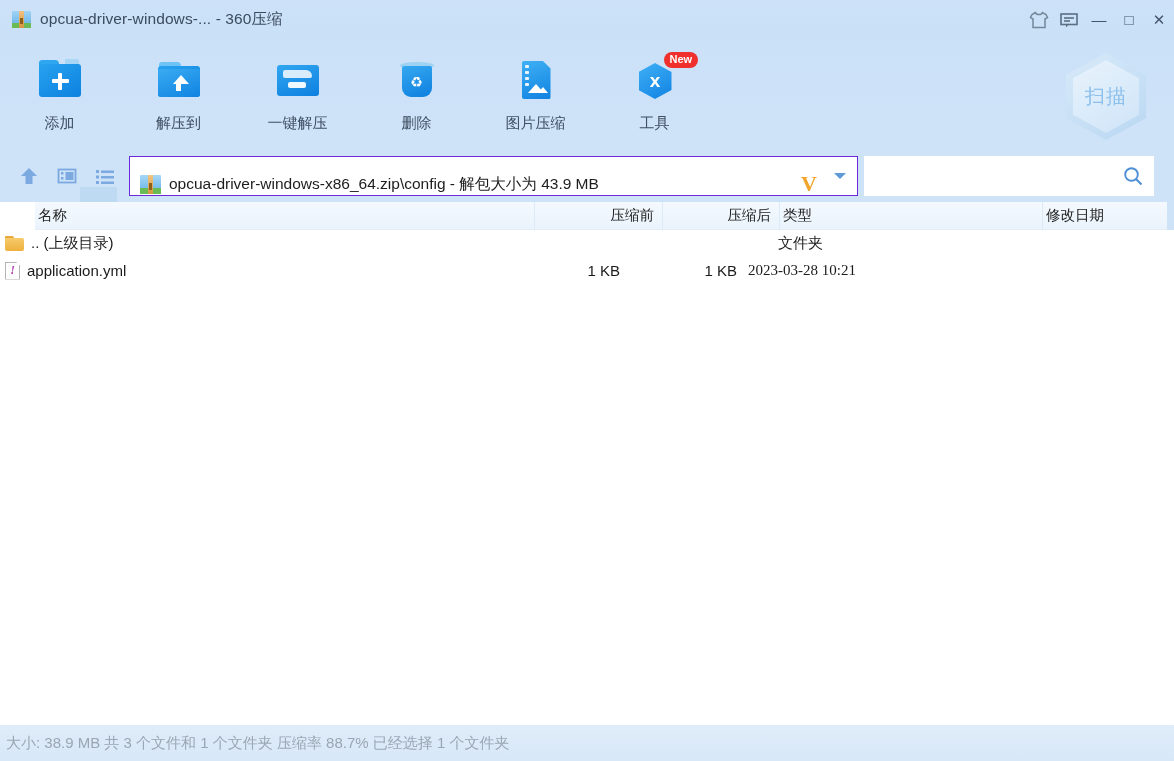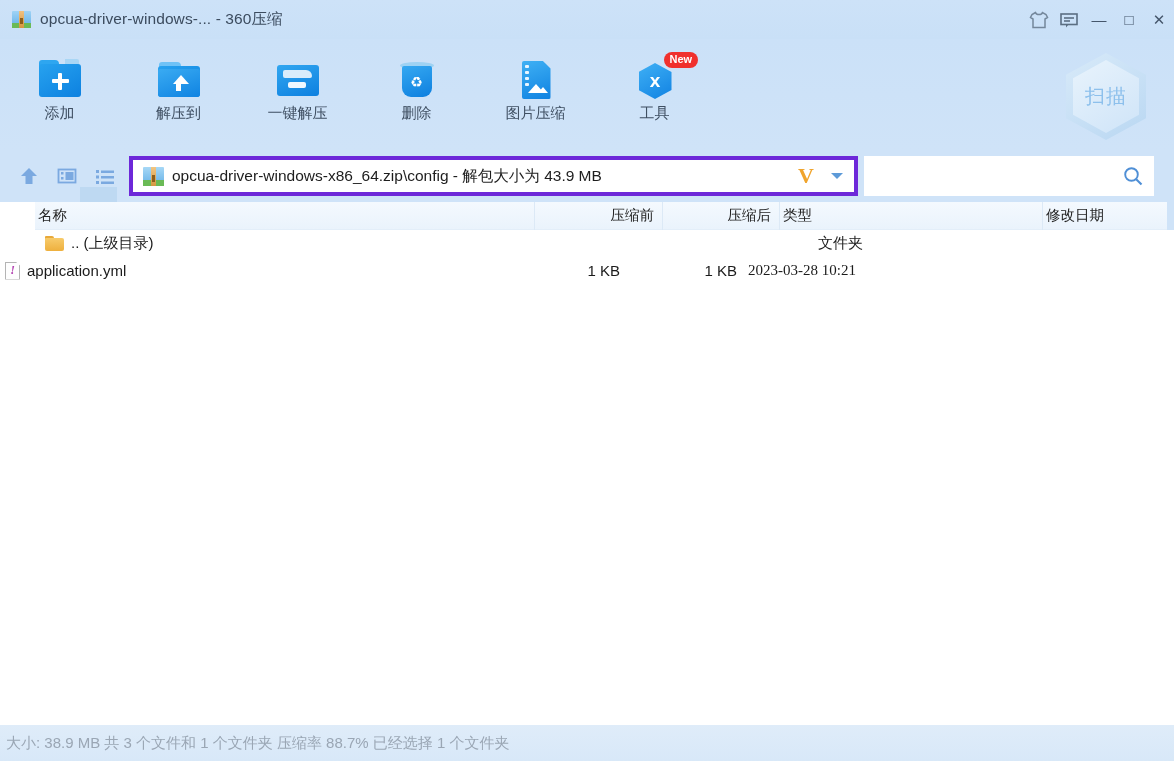--- a/index.html
+++ b/index.html
@@ -127,20 +127,21 @@
     align-items: center;
     justify-content: flex-start;
     padding-top: 8px;
     position: relative;
     cursor: default;
     border-radius: 3px;
   }
   .tb-label {
     font-size: 15px;
     color: #3f4f62;
+    margin-top: 10px;
     white-space: nowrap;
   }
   .tb-ico {
     width: 48px; height: 48px;
     position: relative;
   }
 
   
   .fold {
     position: absolute; left: 3px; top: 8px;
@@ -327,23 +328,23 @@
     border-radius: 3px;
   }
   #nav-up { margin-left: 10px; }
 
   .addr-wrap {
     flex: 0 0 auto;
     width: 729px;
     height: 40px;
     margin-left: 5px;
     background: #fff;
-    border: 4px solid #6d28d9;
-    display: flex;
-    align-items: center;
+    border: 1px solid #6d28d9;
+    display: flex;
+    align-items: flex-end;
     padding: 0 6px 0 10px;
     position: relative;
   }
   .addr-zip {
     width: 21px; height: 21px;
     position: relative;
     flex: 0 0 auto;
     margin-right: 8px;
   }
   .addr-zip .b { position: absolute; left:0; top:1px; width:21px; height:19px;
@@ -705,21 +706,21 @@
       <div class="ch num" style="width:117px;">压缩后</div>
       <div class="ch" style="width:263px;">类型</div>
       <div class="ch" style="width:159px;">修改日期</div>
       <div class="ch-scroll"></div>
       <div class="right-scroll-strip"></div>
     </div>
 
     <div class="rows">
 
       <div class="row">
-        <div class="cell name" style="width:500px;margin-left:40px;">
+        <div class="cell name" style="width:500px;">
           <div class="folder-ico">
             <div class="tab"></div>
               <div class="bd"></div>
           </div>
           <span>.. (上级目录)</span>
         </div>
         <div class="cell num" style="width:128px;"></div>
         <div class="cell num" style="width:117px;"></div>
         <div class="cell" style="width:263px;padding-left:33px;">文件夹</div>
         <div class="cell" style="width:159px;"></div>

